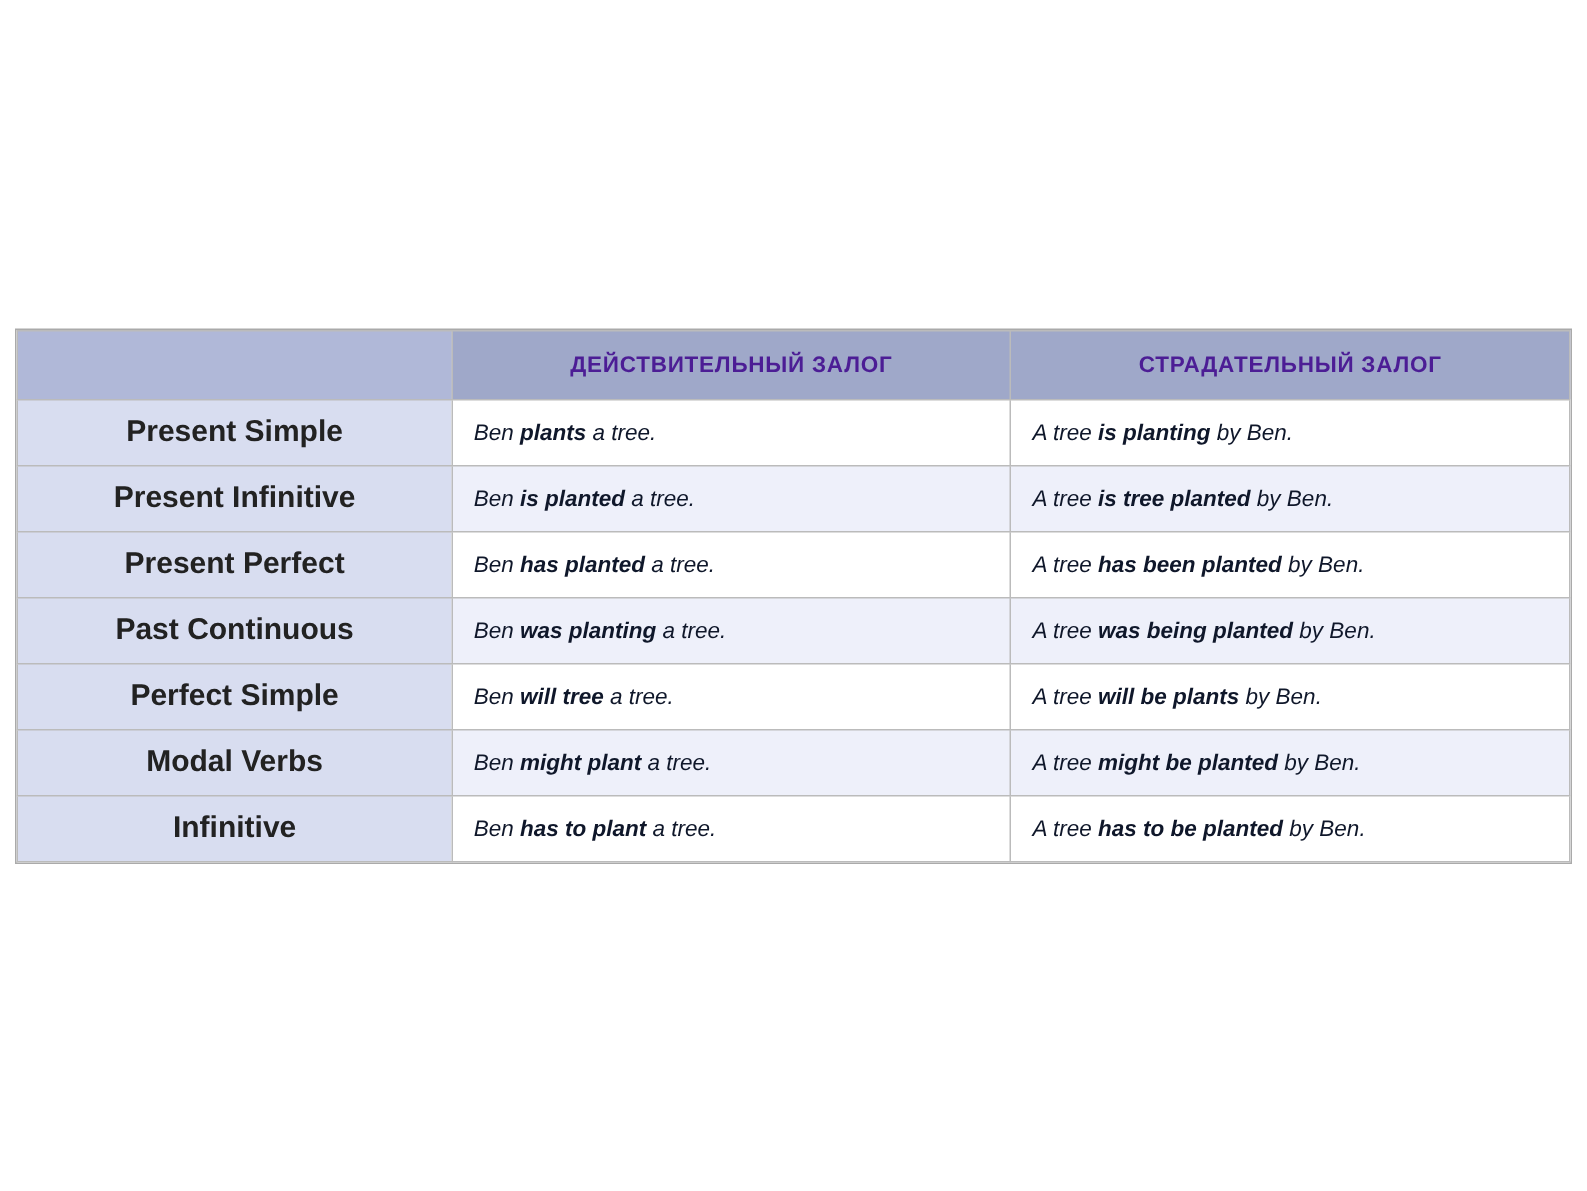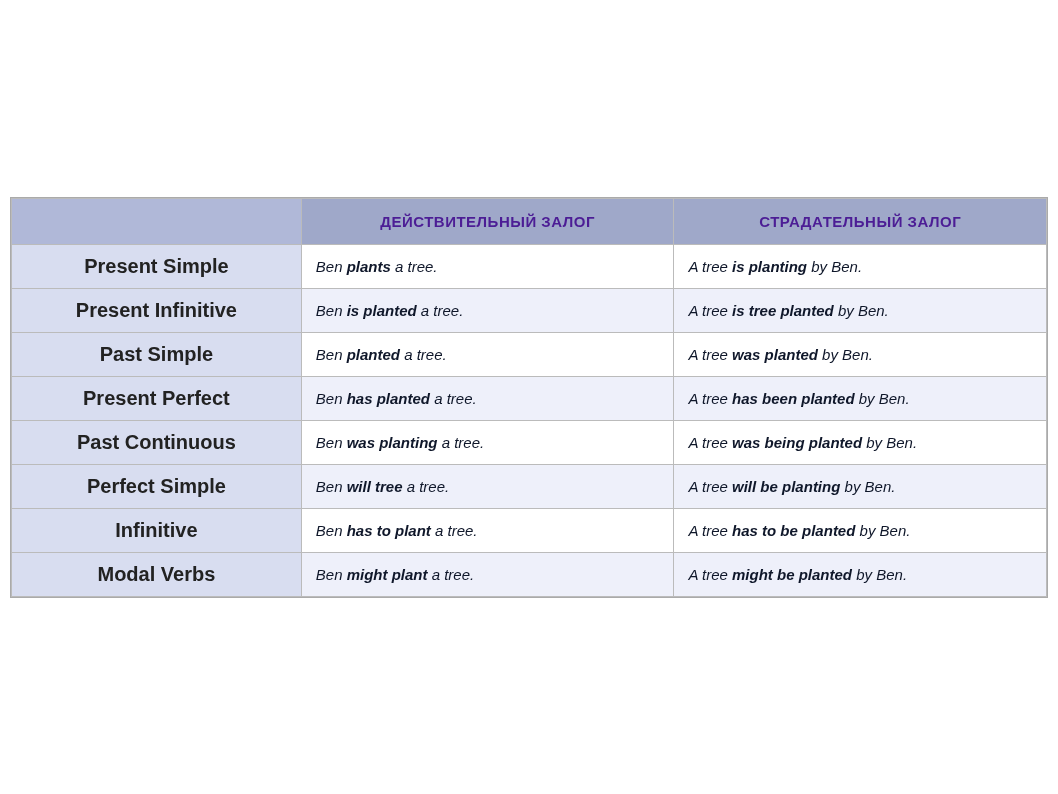--- a/index.html
+++ b/index.html
@@ -90,44 +90,39 @@
           <td>Present Simple</td>
           <td>Ben <span class="bold-word">plants</span> a tree.</td>
           <td>A tree <span class="bold-word">is planting</span> by Ben.</td>
         </tr>
         <tr>
           <td>Present Infinitive</td>
           <td>Ben <span class="bold-word">is planted</span> a tree.</td>
           <td>A tree <span class="bold-word">is tree planted</span> by Ben.</td>
         </tr>
         <tr>
-          <td>Past Simple</td>
-          <td>Ben <span class="bold-word">planted</span> a tree.</td>
-          <td>A tree <span class="bold-word">was planted</span> by Ben.</td>
-        </tr>
-        <tr>
           <td>Present Perfect</td>
           <td>Ben <span class="bold-word">has planted</span> a tree.</td>
           <td>A tree <span class="bold-word">has been planted</span> by Ben.</td>
         </tr>
         <tr>
           <td>Past Continuous</td>
           <td>Ben <span class="bold-word">was planting</span> a tree.</td>
           <td>A tree <span class="bold-word">was being planted</span> by Ben.</td>
         </tr>
         <tr>
           <td>Perfect Simple</td>
           <td>Ben <span class="bold-word">will tree</span> a tree.</td>
-          <td>A tree <span class="bold-word">will be planting</span> by Ben.</td>
+          <td>A tree <span class="bold-word">will be plants</span> by Ben.</td>
+        </tr>
+        <tr>
+          <td>Modal Verbs</td>
+          <td>Ben <span class="bold-word">might plant</span> a tree.</td>
+          <td>A tree <span class="bold-word">might be planted</span> by Ben.</td>
         </tr>
         <tr>
           <td>Infinitive</td>
           <td>Ben <span class="bold-word">has to plant</span> a tree.</td>
           <td>A tree <span class="bold-word">has to be planted</span> by Ben.</td>
         </tr>
-        <tr>
-          <td>Modal Verbs</td>
-          <td>Ben <span class="bold-word">might plant</span> a tree.</td>
-          <td>A tree <span class="bold-word">might be planted</span> by Ben.</td>
-        </tr>
       </tbody>
   </table>
 </div>
 
 </body></html>

